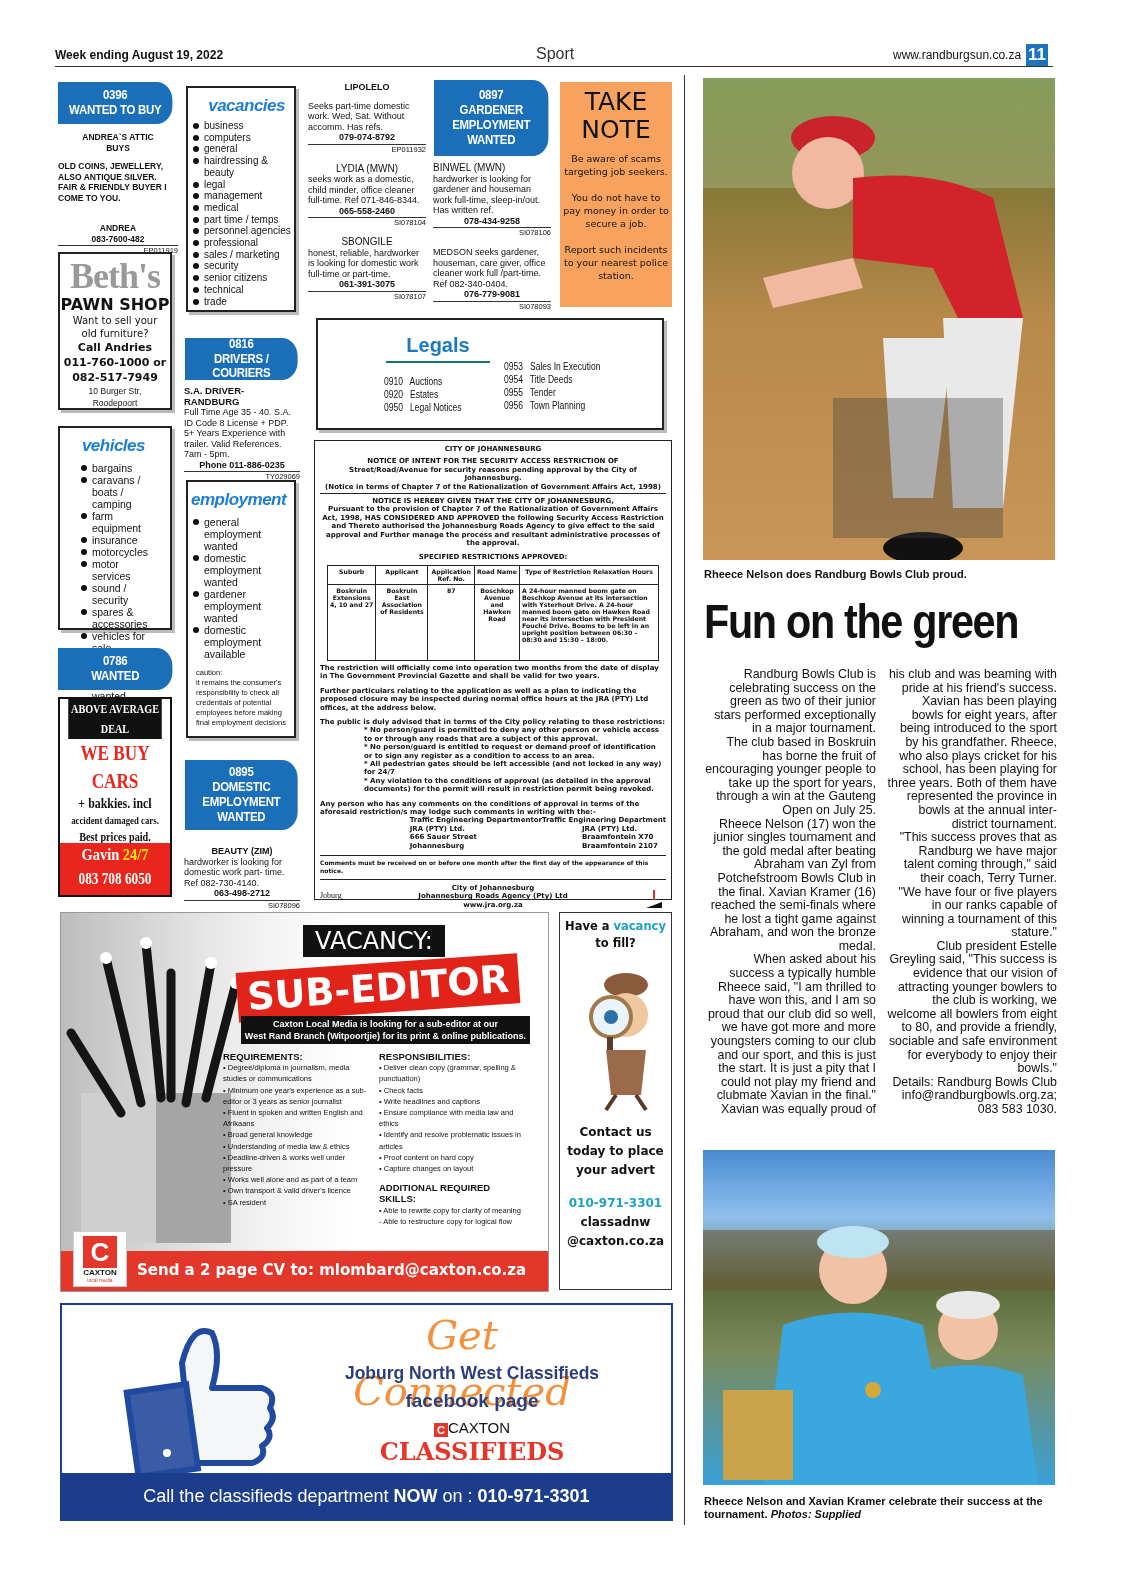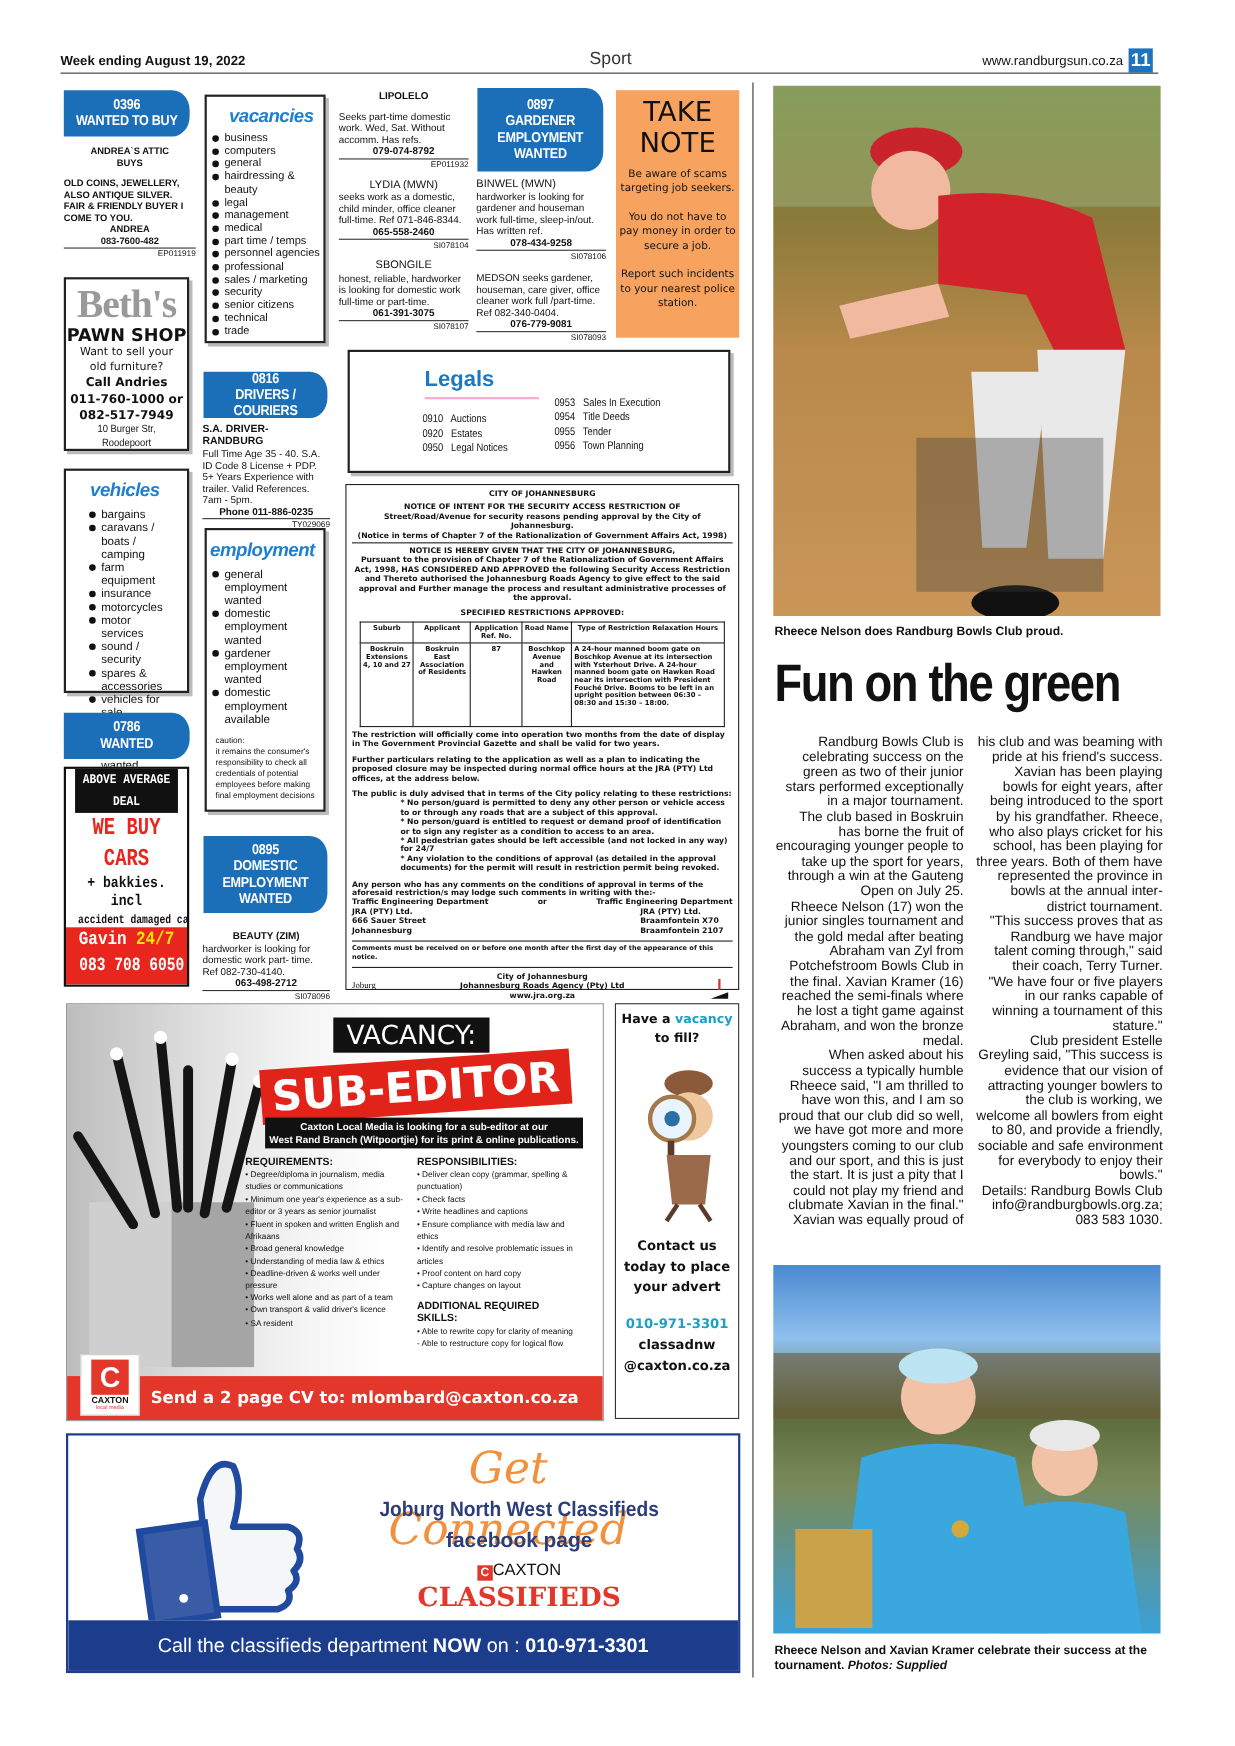--- a/index.html
+++ b/index.html
@@ -47,21 +47,21 @@
 <div class="abs hdr-rule"></div>
 <div class="abs col-rule"></div>
 
 <div class="abs cat" style="left:58px;top:82px;width:130px;height:42px;font-size:13px">
   <span>0396</span>
   <span>WANTED TO BUY</span>
 </div>
 <div class="abs cls" style="left:58px;top:132px;width:120px;font-weight:bold;font-size:8.5px">
   <div class="c" style="padding:0 12px">ANDREA`S ATTIC BUYS</div>
   <div style="margin-top:8px">OLD COINS, JEWELLERY, ALSO ANTIQUE SILVER. FAIR &amp; FRIENDLY BUYER I COME TO YOU.</div>
-  <div class="c" style="margin-top:0">ANDREA</div>
+  <div class="c" style="margin-top:20px">ANDREA</div>
   <div class="c">083-7600-482</div>
   <div class="ref" style="font-weight:normal">EP011919</div>
 </div>
 
 <div class="abs box" style="left:58px;top:252px;width:114px;height:158px;text-align:center;padding-top:2px">
   <div style="font-family:'Liberation Serif',serif;font-weight:bold;font-size:36px;color:#999;line-height:40px;letter-spacing:-1px">Beth's</div>
   <div style="font-family:'DejaVu Sans',sans-serif;font-weight:bold;font-size:16px;line-height:18px">PAWN SHOP</div>
   <div style="font-family:'DejaVu Sans',sans-serif;font-size:10px;line-height:13px;padding:0 4px">Want to sell your old furniture?</div>
   <div style="font-family:'DejaVu Sans',sans-serif;font-weight:bold;font-size:11px;line-height:15px">Call Andries</div>
   <div style="font-family:'DejaVu Sans',sans-serif;font-weight:bold;font-size:11px;line-height:15px">011-760-1000 or</div>
@@ -84,21 +84,21 @@
     <li>vehicle storage</li>
     <li>vehicles wanted</li>
   </ul>
 </div>
 
 <div class="abs cat" style="left:58px;top:648px;width:130px;height:42px;font-size:13px">
   <span>0786</span>
   <span>WANTED</span>
 </div>
 
-<div class="abs" style="left:58px;top:697px;width:114px;height:200px;background:#fff;border:2px solid #111;overflow:hidden;text-align:center;font-family:Liberation Mono, monospace">
+<div class="abs" style="left:58px;top:697px;width:114px;height:200px;background:#fff;border:2px solid #111;overflow:hidden;text-align:center;font-family:Liberation Serif, serif">
   <div style="background:#111;color:#fff;font-weight:bold;font-size:12px;line-height:20px;transform:scaleX(0.85)">ABOVE AVERAGE DEAL</div>
   <div style="color:#e8261e;font-weight:bold;font-size:22px;line-height:28px;transform:scaleX(0.78)">WE BUY CARS</div>
   <div style="font-weight:bold;font-size:14px;line-height:17px;transform:scaleX(0.85)">+ bakkies. incl</div>
   <div style="font-weight:bold;font-size:11px;line-height:17px;transform:scaleX(0.8);white-space:nowrap">accident damaged cars.</div>
   <div style="font-weight:bold;font-size:12px;line-height:17px;transform:scaleX(0.85)">Best prices paid.</div>
   <div style="font-weight:bold;font-size:12px;line-height:17px;transform:scaleX(0.85)">We come to you!</div>
   <div style="position:absolute;left:0;right:0;bottom:0;height:52px;background:#e8261e">
     <div style="color:#fff;font-weight:bold;font-size:17px;line-height:24px;transform:scaleX(0.85)"><span>Gavin</span> <span style="color:#ffe600">24/7</span></div>
     <div style="color:#fff;font-weight:bold;font-size:17px;line-height:24px;transform:scaleX(0.78);white-space:nowrap">083 708 6050</div>
   </div>
@@ -202,21 +202,21 @@
 
 <div class="abs take" style="left:560px;top:82px;width:112px;height:225px;padding-top:6px">
   <div style="font-size:25px;line-height:28px">TAKE</div>
   <div style="font-size:25px;line-height:28px">NOTE</div>
   <div style="font-size:9.5px;line-height:13px;margin-top:8px;padding:0 4px">Be aware of scams targeting job seekers.</div>
   <div style="font-size:9.5px;line-height:13px;margin-top:13px;padding:0 2px">You do not have to pay money in order to secure a job.</div>
   <div style="font-size:9.5px;line-height:13px;margin-top:13px;padding:0 2px">Report such incidents to your nearest police station.</div>
 </div>
 
 <div class="abs box" style="left:316px;top:318px;width:348px;height:112px">
-  <div style="position:absolute;left:68px;top:14px;width:104px;color:#1b79c4;font-weight:bold;font-size:20px;border-bottom:2px solid #f9a8d4;padding-bottom:4px">Legals</div>
+  <div style="position:absolute;left:68px;top:14px;width:104px;text-align:center;color:#1b79c4;font-weight:bold;font-size:20px;border-bottom:2px solid #0f766e;padding-bottom:4px">Legals</div>
   <div style="position:absolute;left:66px;top:55px;font-size:10px;line-height:13px;transform:scaleX(0.85);transform-origin:left">
     <div><span>0910</span>&nbsp;&nbsp; <span>Auctions</span></div>
     <div><span>0920</span>&nbsp;&nbsp; <span>Estates</span></div>
     <div><span>0950</span>&nbsp;&nbsp; <span>Legal Notices</span></div>
   </div>
   <div style="position:absolute;left:186px;top:40px;font-size:10px;line-height:13px;transform:scaleX(0.85);transform-origin:left">
     <div><span>0953</span>&nbsp;&nbsp; <span>Sales In Execution</span></div>
     <div><span>0954</span>&nbsp;&nbsp; <span>Title Deeds</span></div>
     <div><span>0955</span>&nbsp;&nbsp; <span>Tender</span></div>
     <div><span>0956</span>&nbsp;&nbsp; <span>Town Planning</span></div>
@@ -252,21 +252,21 @@
   <div style="margin-top:3px">The restriction will officially come into operation two months from the date of display in The Government Provincial Gazette and shall be valid for two years.</div>
   <div style="margin-top:6px">Further particulars relating to the application as well as a plan to indicating the proposed closure may be inspected during normal office hours at the JRA (PTY) Ltd offices, at the address below.</div>
   <div style="margin-top:6px">The public is duly advised that in terms of the City policy relating to these restrictions:</div>
   <div style="padding-left:44px">
     <div>* No person/guard is permitted to deny any other person or vehicle access to or through any roads that are a subject of this approval.</div>
     <div>* No person/guard is entitled to request or demand proof of identification or to sign any register as a condition to access to an area.</div>
     <div>* All pedestrian gates should be left accessible (and not locked in any way) for 24/7</div>
     <div>* Any violation to the conditions of approval (as detailed in the approval documents) for the permit will result in restriction permit being revoked.</div>
   </div>
   <div style="margin-top:6px">Any person who has any comments on the conditions of approval in terms of the aforesaid restriction/s may lodge such comments in writing with the:-</div>
-  <div style="display:flex;justify-content:space-between">
+  <div style="display:flex;justify-content:flex-end">
     <div>
       <div>Traffic Engineering Department</div>
       <div>JRA (PTY) Ltd.</div>
       <div>666 Sauer Street</div>
       <div>Johannesburg</div>
     </div>
     <div>or</div>
     <div>
       <div>Traffic Engineering Department</div>
       <div style="padding-left:40px">JRA (PTY) Ltd.</div>

